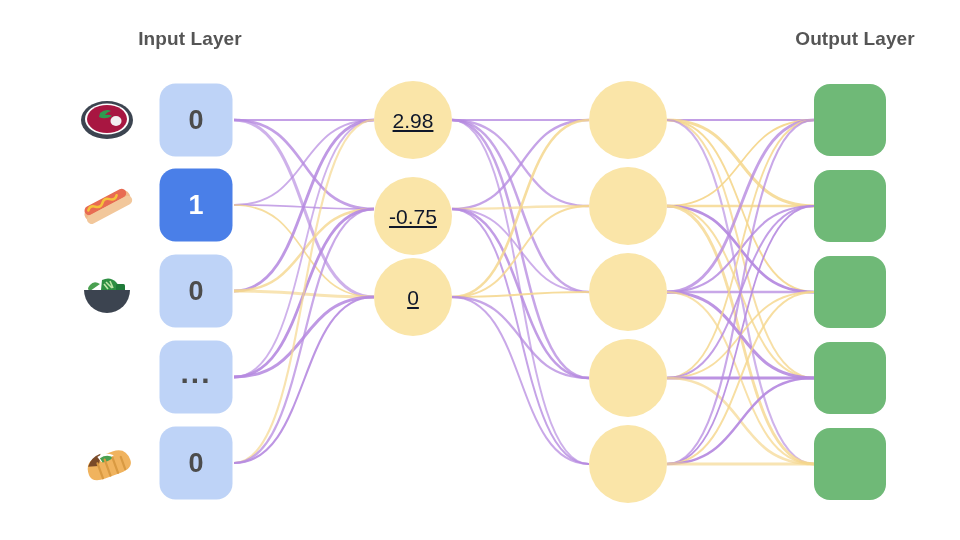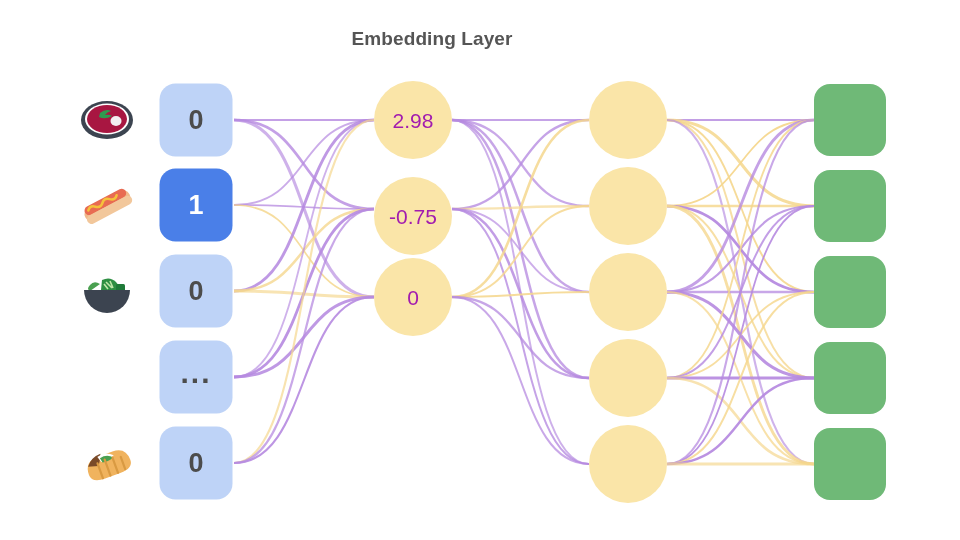--- a/index.html
+++ b/index.html
@@ -78,38 +78,40 @@
   .emb-node, .hid-node {
     position: absolute;
     width: 78px; height: 78px;
     border-radius: 50%;
     background: #fae5a8;
     transform: translate(-50%, -50%);
     display: flex;
     align-items: center;
     justify-content: center;
     font-size: 21px;
-    color: #a21caf;
+    color: #0f172a;
     line-height: 1;
+    text-decoration: underline;
   }
 
   .out-box {
     position: absolute;
     width: 72px; height: 72px;
     border-radius: 16px;
     background: #6fb977;
     transform: translate(-50%, -50%);
   }
 </style>
 </head>
 <body>
 
 <div id="diagram">
 
-  <div class="layer-title" id="title-embedding">Embedding Layer</div>
+  <div class="layer-title" id="title-input">Input Layer</div>
+  <div class="layer-title" id="title-output">Output Layer</div>
 
   <svg id="edges" viewBox="0 0 960 540" xmlns="http://www.w3.org/2000/svg">
       <path d="M234,120 C311,120 297,120 374,120" stroke="#b68ae0" stroke-width="2.08" fill="none" opacity="0.81"></path>
       <path d="M234,120 C311,120 297,209 374,209" stroke="#b68ae0" stroke-width="2.68" fill="none" opacity="0.81"></path>
       <path d="M234,120 C311,120 297,297 374,297" stroke="#b68ae0" stroke-width="3.06" fill="none" opacity="0.67"></path>
       <path d="M234,205 C311,205 297,120 374,120" stroke="#b68ae0" stroke-width="1.94" fill="none" opacity="0.71"></path>
       <path d="M234,205 C311,205 297,209 374,209" stroke="#b68ae0" stroke-width="1.69" fill="none" opacity="0.77"></path>
       <path d="M234,205 C311,205 297,297 374,297" stroke="#f5d78e" stroke-width="1.72" fill="none" opacity="0.85"></path>
       <path d="M234,291 C311,291 297,120 374,120" stroke="#b68ae0" stroke-width="2.90" fill="none" opacity="0.87"></path>
       <path d="M234,291 C311,291 297,209 374,209" stroke="#f5d78e" stroke-width="2.59" fill="none" opacity="0.80"></path>

